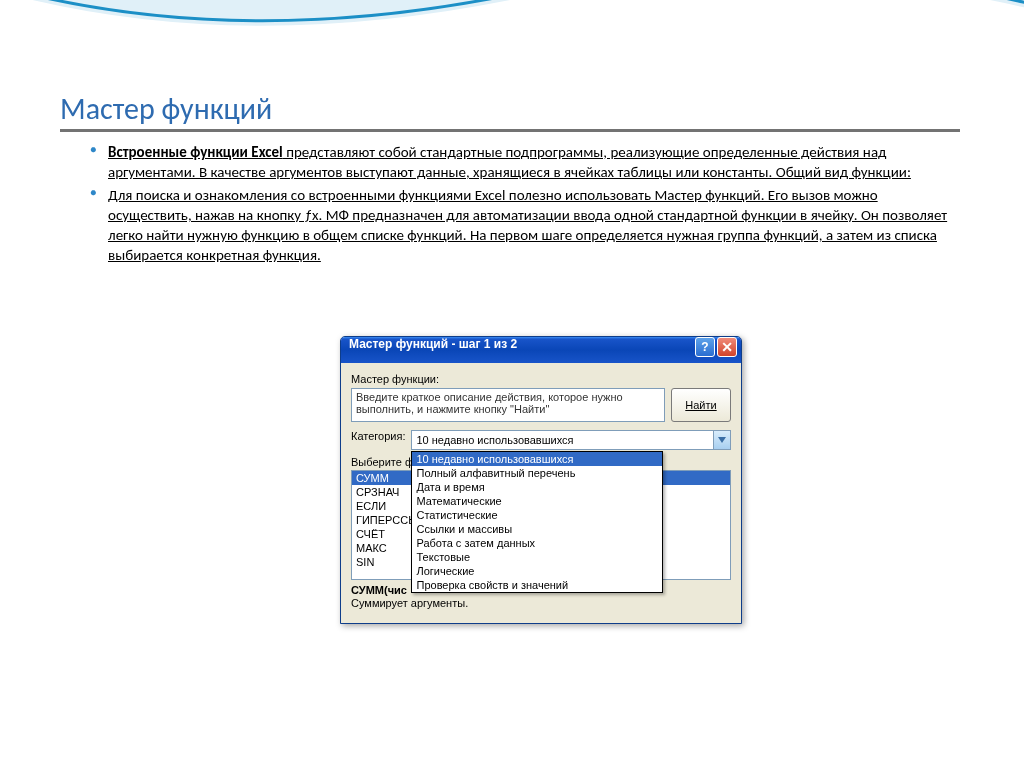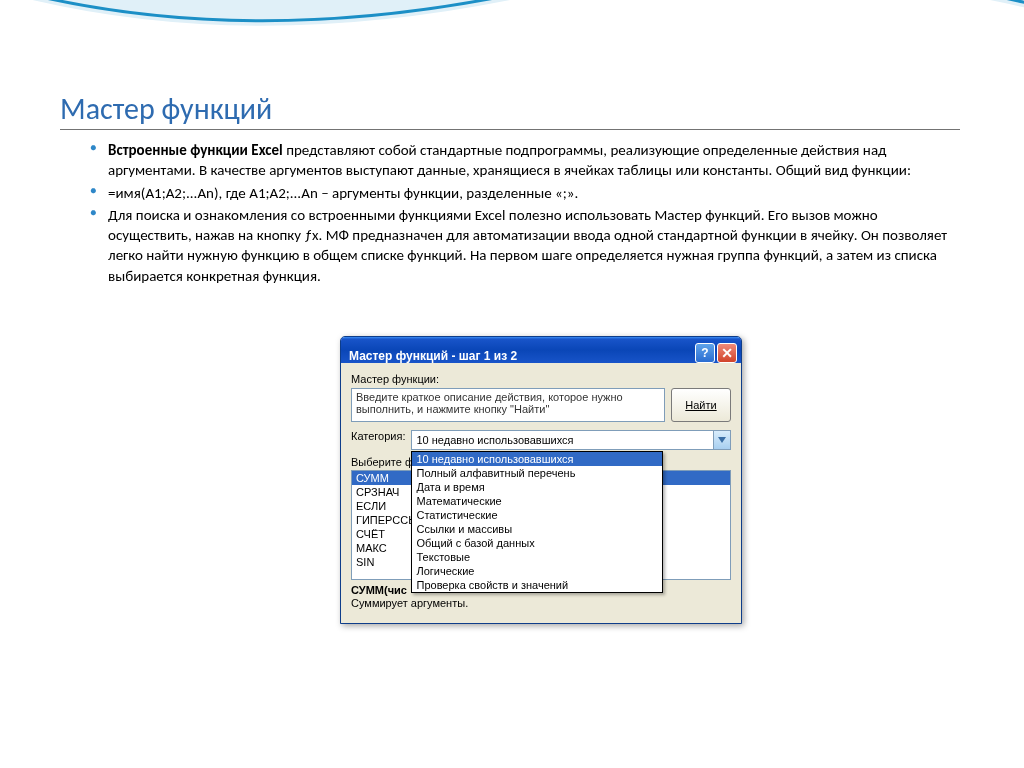--- a/index.html
+++ b/index.html
@@ -23,34 +23,35 @@
     top: 90px;
     left: 60px;
     width: 900px;
   }
   h1 {
     color: #2e6bb0;
     font-weight: normal;
     font-size: 30px;
     margin: 0 0 10px 0;
     padding-bottom: 2px;
-    border-bottom: 1px solid #737373;
+    border-bottom: 3px solid #737373;
   }
   ul.bullets {
     list-style: none;
     padding: 0;
     margin: 8px 0 0 30px;
     font-size: 15px;
     line-height: 1.35;
     color: #000;
   }
   ul.bullets > li {
     position: relative;
     padding-left: 18px;
     margin-bottom: 2px;
+    text-decoration: underline;
   }
   ul.bullets > li::before {
     content: "●";
     color: #2e87c8;
     position: absolute;
     left: 0;
     top: 1px;
     font-size: 11px;
   }
   .bold { font-weight: bold; }
@@ -67,21 +68,21 @@
     font-size: 11px;
     background: #ece9d8;
     box-shadow: 2px 2px 6px rgba(0,0,0,0.35);
   }
   .titlebar {
     background: linear-gradient(to bottom, #3b8df5 0%, #1854c9 8%, #0a46b7 50%, #1854c9 100%);
     color: #fff;
     height: 26px;
     border-radius: 4px 4px 0 0;
     display: flex;
-    align-items: flex-end;
+    align-items: flex-start;
     padding: 0 4px 0 8px;
     font-weight: bold;
   }
   .titlebar .title { flex: 1; font-size: 12px; }
   .titlebtn {
     width: 20px;
     height: 20px;
     margin-left: 2px;
     border: 1px solid #fff;
     border-radius: 3px;
@@ -181,21 +182,20 @@
 <svg class="swoosh" viewBox="0 0 1150 220" preserveAspectRatio="none">
   <path d="M 0 60 Q 250 140 550 80 Q 850 20 1150 110 L 1150 0 L 0 0 Z" fill="#e0f0f8"></path>
   <path d="M 0 55 Q 250 135 550 75 Q 850 15 1150 105" fill="none" stroke="#1c8fc6" stroke-width="3"></path>
   <path d="M 400 35 Q 700 -10 1150 70" fill="none" stroke="#0a6aa6" stroke-width="6"></path>
 </svg>
 
 <div class="content">
   <h1>Мастер функций</h1>
   <ul class="bullets">
     <li><span class="bold">Встроенные функции Excel</span><span> представляют собой стандартные подпрограммы, реализующие определенные действия над аргументами. В качестве аргументов выступают данные, хранящиеся в ячейках таблицы или константы.  Общий вид функции:</span></li>
-    <li><span>=имя(A1;A2;...An),  где A1;A2;...An  – аргументы функции, разделенные «;».</span></li>
     <li><span>Для поиска и ознакомления со встроенными функциями Excel  полезно использовать Мастер функций. Его вызов можно осуществить, нажав на кнопку ƒx. МФ предназначен для автоматизации ввода одной стандартной функции в ячейку. Он позволяет легко найти нужную функцию в общем списке функций.  На первом шаге определяется нужная группа функций, а затем из списка выбирается конкретная функция.</span></li>
   </ul>
 </div>
 
 <div class="dialog">
   <div class="titlebar">
     <span class="title">Мастер функций - шаг 1 из 2</span>
     <div class="titlebtn help-btn">?</div>
     <div class="titlebtn close-btn">✕</div>
   </div>
@@ -214,21 +214,21 @@
               <path d="M0 0 L8 0 L4 6 Z" fill="#3a6ea5"></path>
             </svg>
         </div>
         <div class="dropdown">
           <div class="sel">10 недавно использовавшихся</div>
           <div>Полный алфавитный перечень</div>
           <div>Дата и время</div>
           <div>Математические</div>
           <div>Статистические</div>
           <div>Ссылки и массивы</div>
-          <div>Общий с базой данных</div>
+          <div>Работа с затем данных</div>
           <div>Текстовые</div>
           <div>Логические</div>
           <div>Проверка свойств и значений</div>
         </div>
       </div>
     </div>
     <div class="lbl2">Выберите фу</div>
     <div class="funclist">
       <div class="sel">СУММ</div>
       <div>СРЗНАЧ</div>

